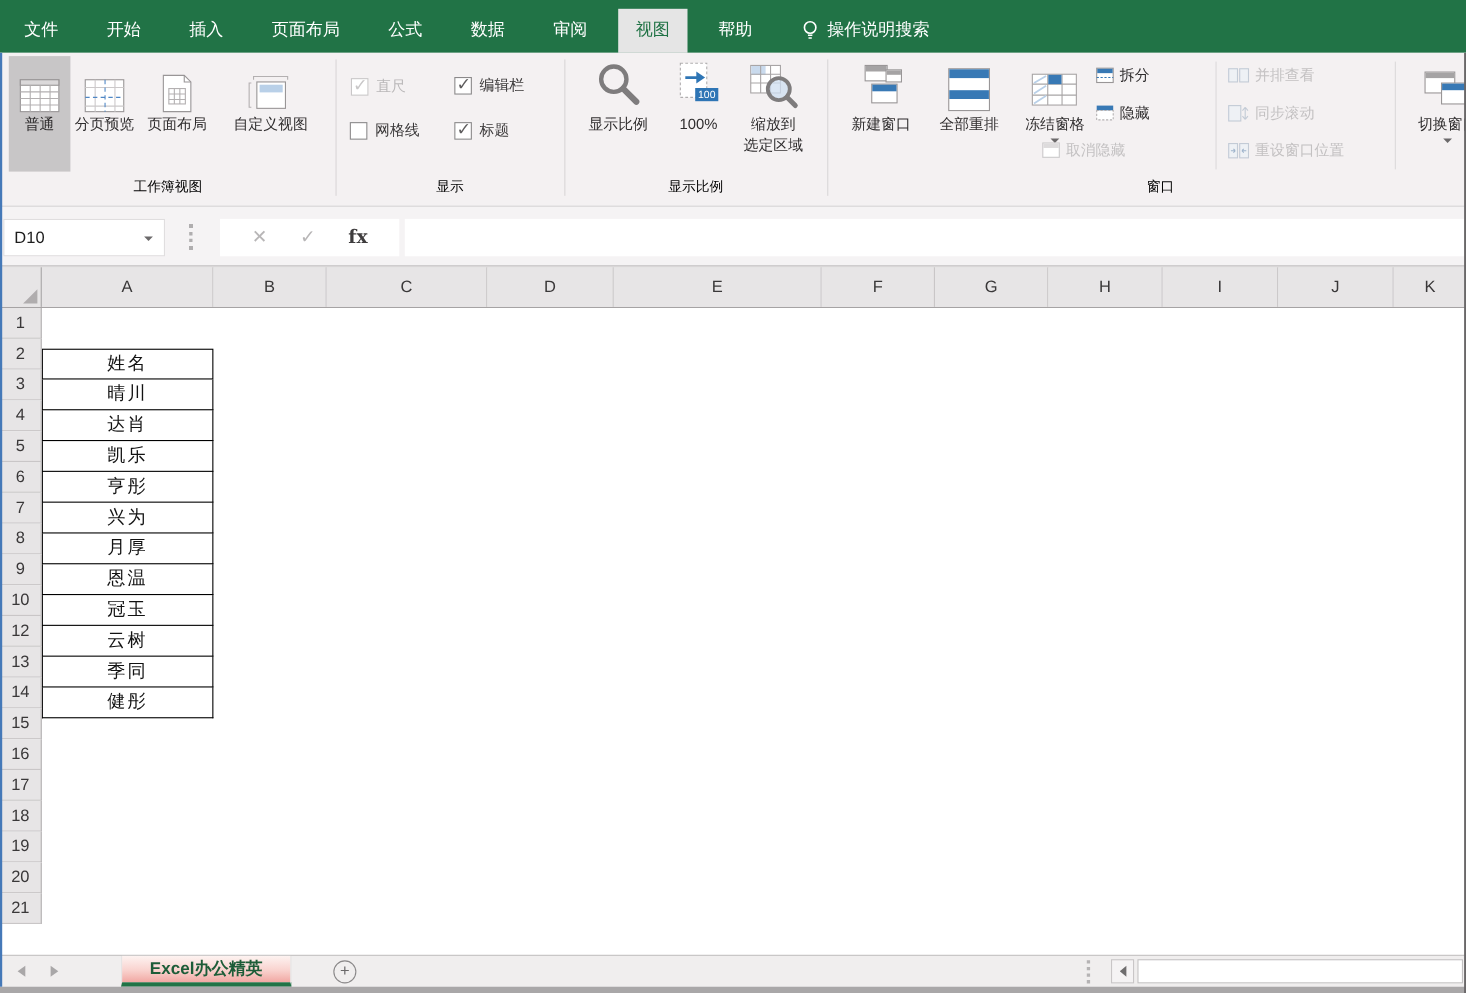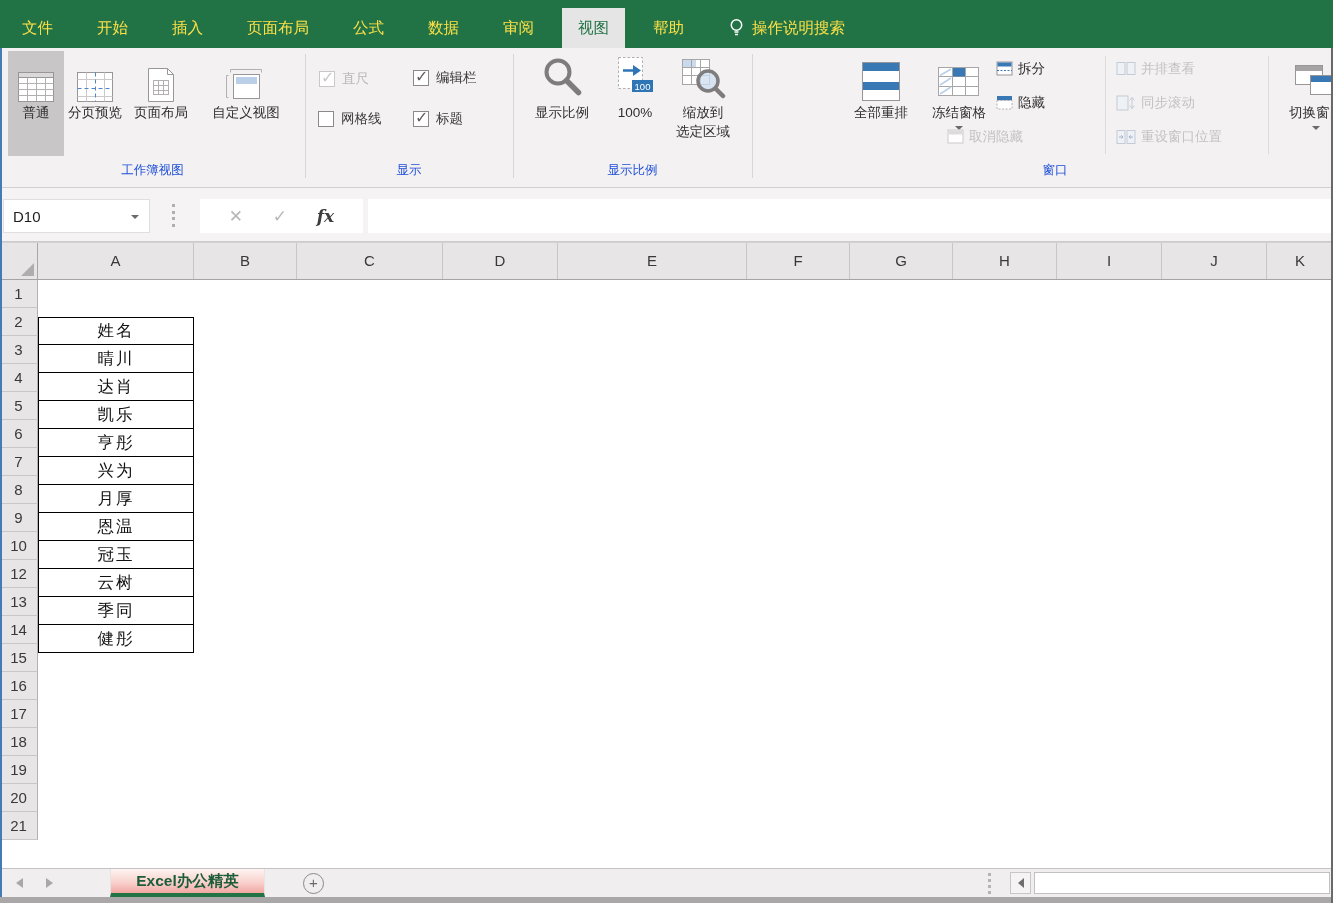--- a/index.html
+++ b/index.html
@@ -3,31 +3,31 @@
 <meta charset="utf-8">
 <style>
   * { margin:0; padding:0; box-sizing:border-box; }
   html,body { width:1333px; height:903px; overflow:hidden; }
   body { font-family:"Liberation Sans","DejaVu Sans",sans-serif; background:#fff; }
   #app { position:relative; width:1333px; height:903px; overflow:hidden; background:#fff; }
 
   
   #tabbar { position:absolute; left:0; top:0; width:1333px; height:48px; background:#217346; }
   #tabbar .tabs { display:flex; align-items:flex-end; height:48px; padding-left:6px; }
-  .rtab { height:40px; line-height:40px; padding:0 16px; margin-right:12px; color:#fde047;
+  .rtab { height:40px; line-height:40px; padding:0 16px; margin-right:12px; color:#ffffff;
           font-size:15.5px; white-space:nowrap; cursor:default; display:flex; align-items:center; gap:7px; }
   .rtab.sel { background:#e5e5e5; color:#217346; }
   .rtab svg { display:block; }
 
   
   #ribbon { position:absolute; left:0; top:48px; width:1333px; height:140px; background:#f4f1f2;
             border-bottom:1px solid #d2cfd0; }
   .gsep { position:absolute; top:6px; height:124px; width:1px; background:#d9d6d7; }
   .isep { position:absolute; top:8px; height:98px; width:1px; background:#dcdadb; }
-  .grouplabel { position:absolute; top:114px; font-size:12.5px; color:#1d4ed8; text-align:center; }
+  .grouplabel { position:absolute; top:114px; font-size:12.5px; color:#000000; text-align:center; }
 
   .bigbtn { position:absolute; top:3px; height:105px; text-align:center; font-size:13.5px;
             color:#2f2d2e; line-height:19px; cursor:default; }
   .bigbtn .ic { display:flex; justify-content:center; align-items:flex-end; height:52px; padding-top:5px; }
   .bigbtn.selected { background:#c8c6c7; }
   .caret { width:0; height:0; border-left:4px solid transparent; border-right:4px solid transparent;
            border-top:4.5px solid #6b696a; margin:4px auto 0; }
 
   .cb { position:absolute; display:flex; align-items:center; gap:7px; font-size:13.5px;
         color:#3a3839; cursor:default; }
@@ -49,21 +49,21 @@
   #namebox { position:absolute; left:3px; top:11px; width:147px; height:34px; background:#fff;
              border:1px solid #e0dedf; display:flex; align-items:center; padding-left:9px;
              font-size:15px; color:#1e1e1e; }
   #namebox .caret { position:absolute; right:10px; top:15px; margin:0; }
   #fdots { position:absolute; left:172px; top:16px; height:23px; width:0;
            border-left:3px dotted #b0aeaf; }
   #fxbox { position:absolute; left:200px; top:11px; width:163px; height:34px; background:#fff;
            display:flex; align-items:center; justify-content:space-around; padding:0 14px; }
   #fxbox .x { color:#b8b6b7; font-size:17px; }
   #fxbox .ok { color:#b8b6b7; font-size:17px; font-weight:bold; }
-  #fxbox .fx { color:#3e3c3d; font-size:17px; font-style:italic; font-weight:bold;
+  #fxbox .fx { color:#3e3c3d; font-size:17px; font-weight:bold;
                font-family:"DejaVu Serif","Liberation Serif",serif; }
   #finput { position:absolute; left:368px; top:11px; width:963px; height:34px; background:#fff;
             font-size:14px; line-height:34px; padding-left:6px; color:#1e1e1e; }
 
   
   #colheaders { position:absolute; left:0; top:242px; width:1333px; height:38px; display:flex;
                 border-top:1px solid #d5d2d3; border-bottom:1px solid #a6a3a4; background:#e7e5e6; }
   #corner { width:38px; height:36px; background:#e7e5e6; border-right:1px solid #a9a6a7; position:relative; flex:none; }
   #corner::after { content:""; position:absolute; right:3px; bottom:3px; width:0; height:0;
                    border-style:solid; border-width:0 0 13px 13px;
@@ -236,20 +236,33 @@
       </div>
       <div>
         <span style="display:block">缩放到</span>
         <span style="display:block">选定区域</span>
       </div>
     </div>
 
     <div class="grouplabel" style="left:513px;width:239px;">显示比例</div>
     <div class="gsep" style="left:752px;"></div>
 
+    <div class="bigbtn" style="left:760px;width:82px;">
+      <div class="ic">
+        <svg width="46" height="46" viewBox="0 0 46 46">
+          <rect x="8.5" y="2.5" width="20" height="14" fill="#fff" stroke="#999697"></rect>
+          <rect x="9" y="3" width="19" height="5" fill="#a5a3a4"></rect>
+          <rect x="27.5" y="6.5" width="14" height="11" fill="#fff" stroke="#999697"></rect>
+          <rect x="28" y="7" width="13" height="4" fill="#a5a3a4"></rect>
+          <rect x="14.5" y="19.5" width="23" height="17" fill="#fff" stroke="#999697"></rect>
+          <rect x="15" y="20" width="22" height="6" fill="#3879b5"></rect>
+        </svg>
+      </div>
+      <div>新建窗口</div>
+    </div>
 
     <div class="bigbtn" style="left:842px;width:78px;">
       <div class="ic">
         <svg width="40" height="42" viewBox="0 0 40 42">
           <rect x="1.5" y="1.5" width="37" height="38" fill="#fff" stroke="#999697"></rect>
           <rect x="2" y="2" width="36" height="8" fill="#3879b5"></rect>
           <rect x="2" y="21" width="36" height="8" fill="#3879b5"></rect>
         </svg>
       </div>
       <div>全部重排</div>

